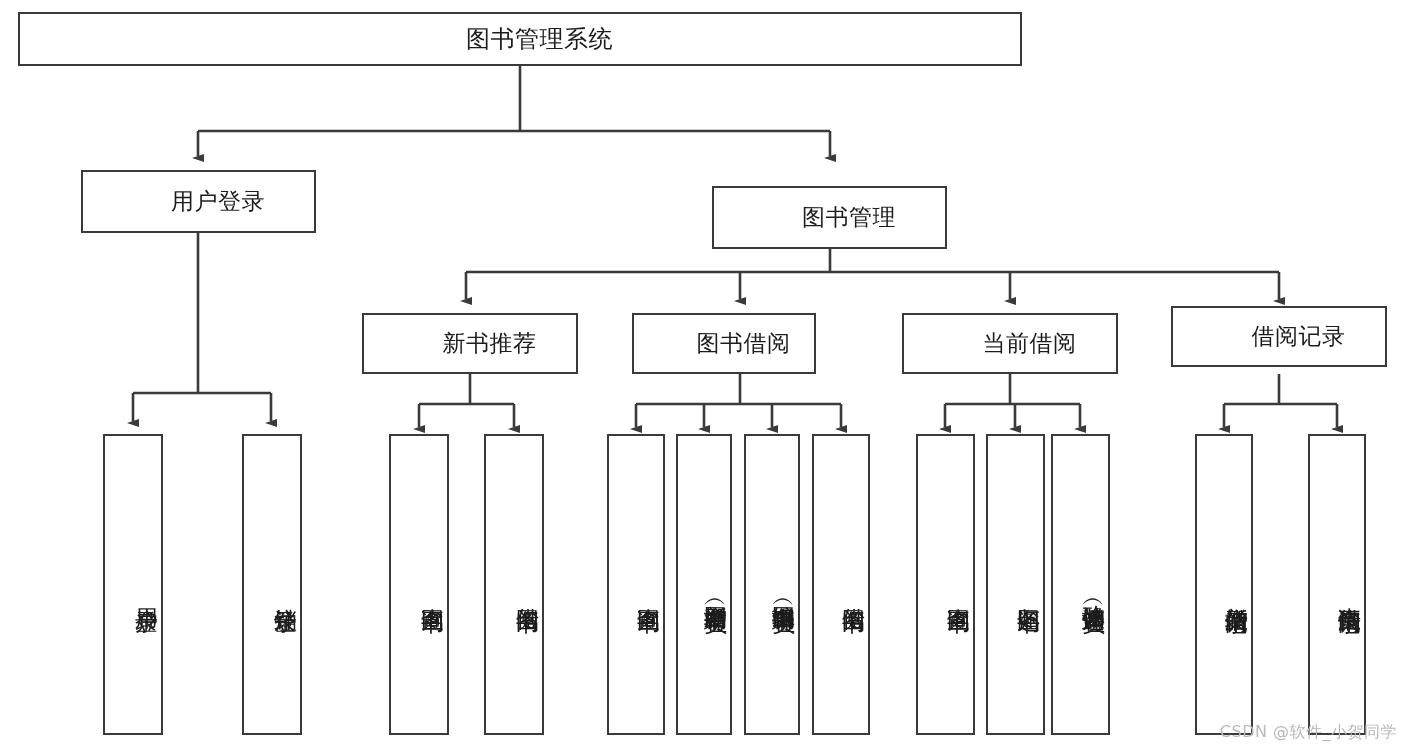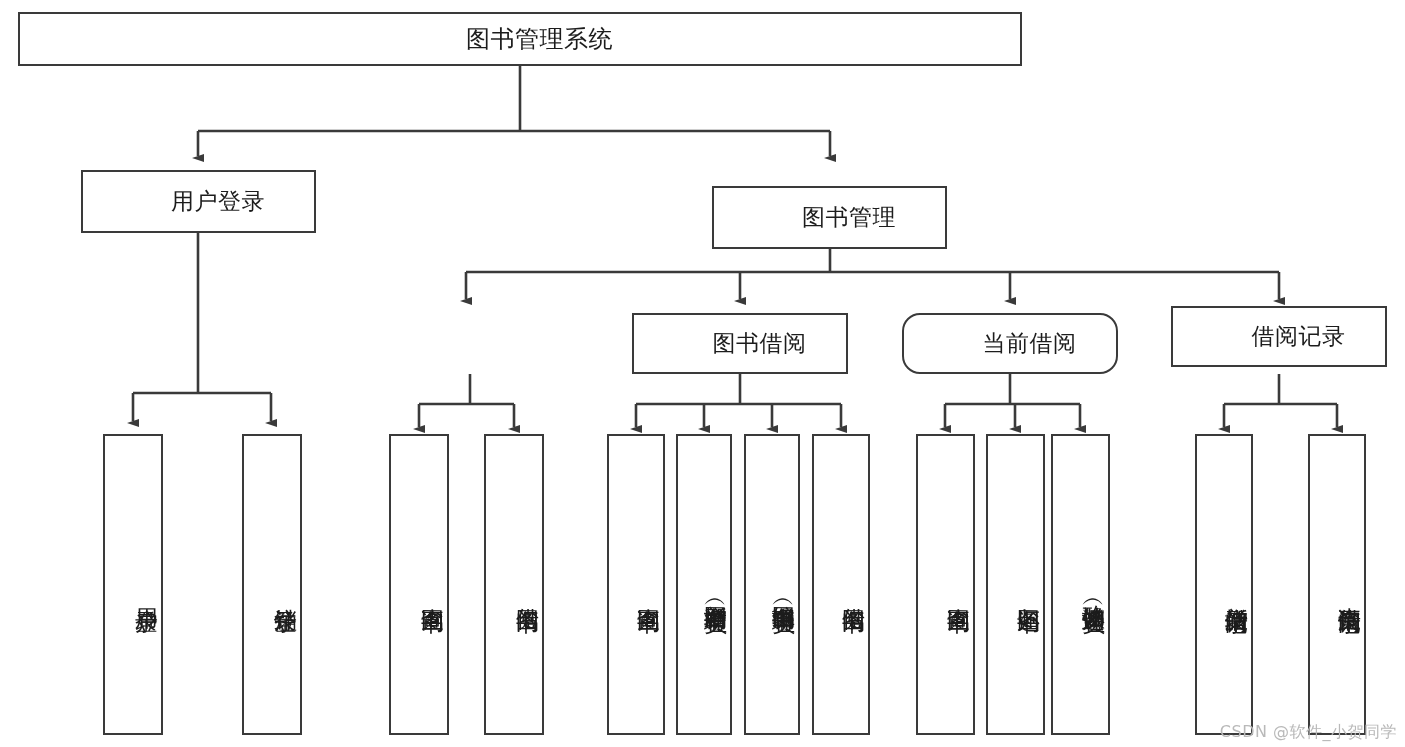--- a/index.html
+++ b/index.html
@@ -126,24 +126,25 @@
       <path d="M 1337 404 L 1337 427" marker-end="url(#arrow)"></path>
     </g>
   </svg>
 
   <div class="node horiz root" style="left:18px; top:12px; width:1004px; height:54px;">图书管理系统</div>
 
   <div class="node horiz" style="left:81px; top:170px; width:235px; height:63px;">用户登录</div>
 
   <div class="node horiz" style="left:712px; top:170px; width:235px; height:63px;margin-top:16px;">图书管理</div>
 
+  <div class="node horiz" style="left:362px; top:313px; width:216px; height:61px;">新书推荐</div>
 
-  <div class="node horiz" style="left:632px; top:313px; width:216px; height:61px;">图书借阅</div>
+  <div class="node horiz" style="left:632px; top:313px; width:184px; height:61px;">图书借阅</div>
 
-  <div class="node horiz" style="left:902px; top:313px; width:216px; height:61px;border-radius:18px;">当前借阅</div>
+  <div class="node horiz" style="left:902px; top:313px; width:216px; height:61px;">当前借阅</div>
 
   <div class="node horiz" style="left:1171px; top:306px; width:216px; height:61px;">借阅记录</div>
 
   <div class="node leaf" style="left:103px; top:434px; width:60px; height:301px;">
     <span class="vtext">用户登录</span>
   </div>
   <div class="node leaf" style="left:242px; top:434px; width:60px; height:301px;">
     <span class="vtext">注销登录</span>
   </div>
 

